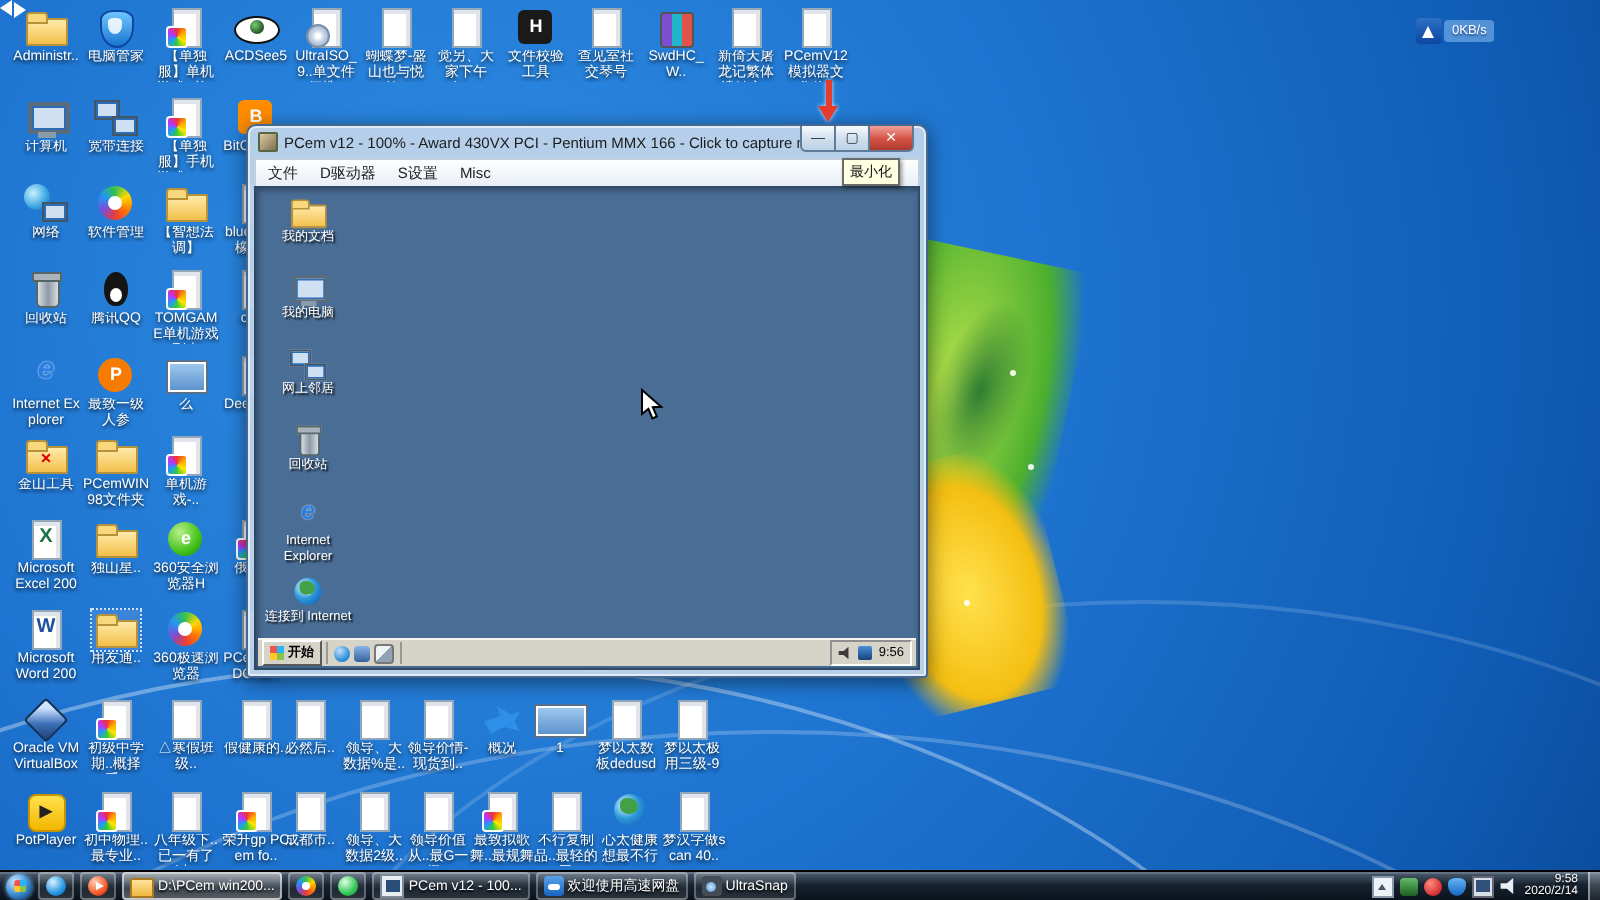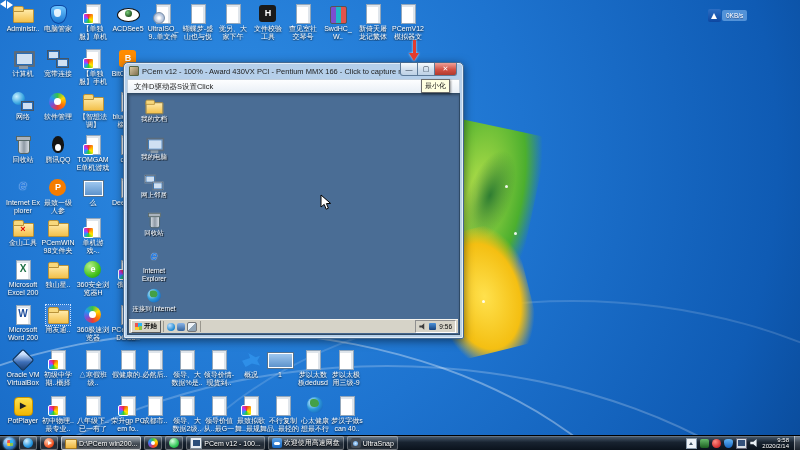--- a/index.html
+++ b/index.html
@@ -116,21 +116,21 @@
   #pcem-appicon{width:8px;height:8px;margin-right:3px;flex:none;border-radius:1px;
     background:linear-gradient(135deg,#d9c9a3,#7f6f4f);border:1px solid #564}
   .cbtns{position:absolute;top:0;right:6px;display:flex;z-index:3}
   .cbtn{height:12px;border:1px solid #5d7globe;border:1px solid #5d7a99;border-top:none;display:flex;
     align-items:center;justify-content:center;font-size:7px;color:#234;
     background:linear-gradient(#f6fafd,#cddcec 60%,#bed2e6)}
   .cbtn.min{width:16px;border-radius:0 0 0 3px}
   .cbtn.max{width:16px;border-left:none;border-right:none}
   .cbtn.close{width:21px;border-radius:0 0 3px 0;color:#fff;
     background:linear-gradient(#f0a198,#d35144 55%,#b03a2e)}
-  #pcem-menubar{margin:0 3px;height:13px;display:flex;align-items:center;padding:0 6px;
+  #pcem-menubar{margin:0 3px;height:13px;display:flex;align-items:center;gap:11px;padding:0 6px;
     background:linear-gradient(#fdfeff,#e9eff6);border:1px solid #c2cfdd;font-size:7.5px;color:#222}
   .mitem{cursor:default}
   #emu-screen{position:absolute;left:3px;right:3px;top:30px;bottom:3px;background:#4a6d95;
     border:1px solid #2f4a66;box-shadow:inset 1px 1px 3px rgba(0,0,0,.35);overflow:hidden}
   .eicon{position:absolute;left:3px;width:46px;text-align:center;cursor:pointer}
   .eicon .ig{transform:scale(.85);transform-origin:top center;margin-bottom:-3px}
   .eicon .lbl{font-size:6.5px;line-height:7.5px;color:#fff;text-shadow:1px 1px 1px #000;
     max-height:15px;overflow:hidden}
   #emu-taskbar{position:absolute;left:1px;right:1px;bottom:1px;height:13px;background:#d6d3c8;
     border-top:1px solid #f6f4ee;display:flex;align-items:center;padding:0 2px;gap:2px}
@@ -503,21 +503,21 @@
     </div>
     <div class="cbtns">
       <span class="cbtn min">—</span>
       <span class="cbtn max">▢</span>
       <span class="cbtn close">✕</span>
     </div>
     <div id="pcem-menubar">
         <span class="mitem">文件</span>
         <span class="mitem">D驱动器</span>
         <span class="mitem">S设置</span>
-        <span class="mitem">Click</span>
+        <span class="mitem">Misc</span>
       </div>
     <div id="emu-screen">
       <div id="emu-icons">
           <div class="eicon" style="top: 4px;">
             <div class="ig g-folder"></div>
             <div class="lbl">我的文档</div>
           </div>
           <div class="eicon" style="top: 42px;">
             <div class="ig g-computer"></div>
             <div class="lbl">我的电脑</div>

